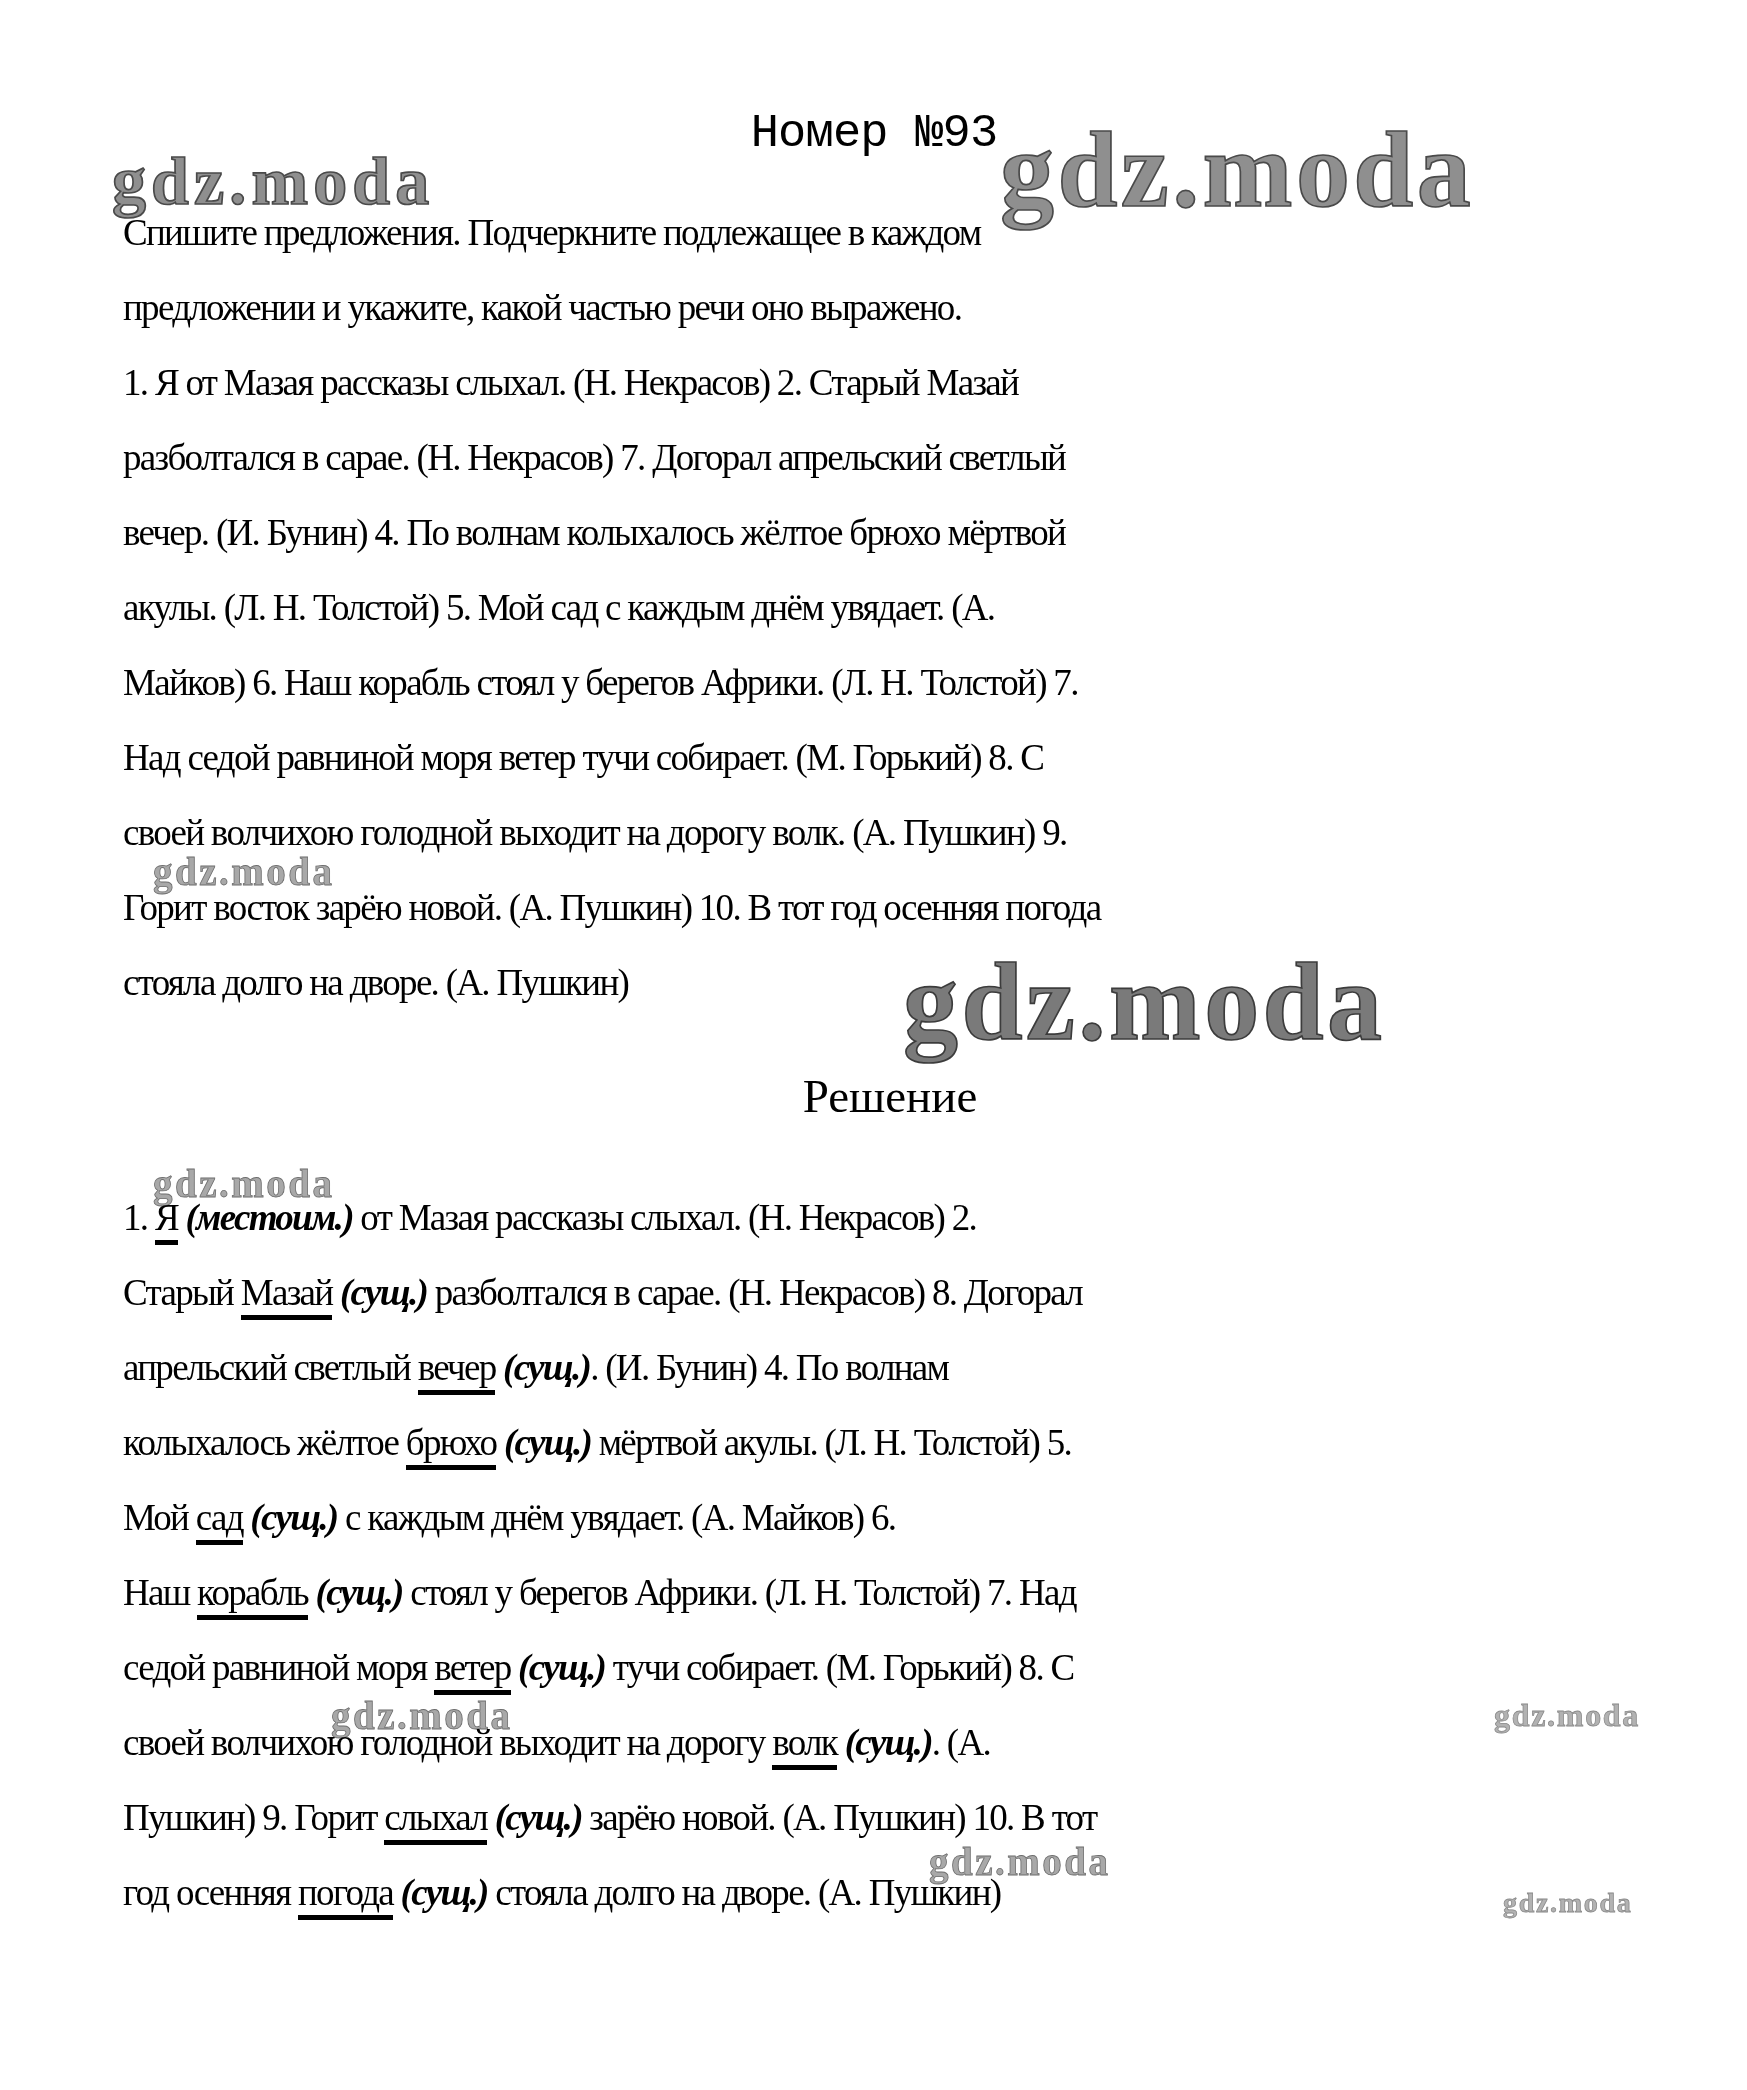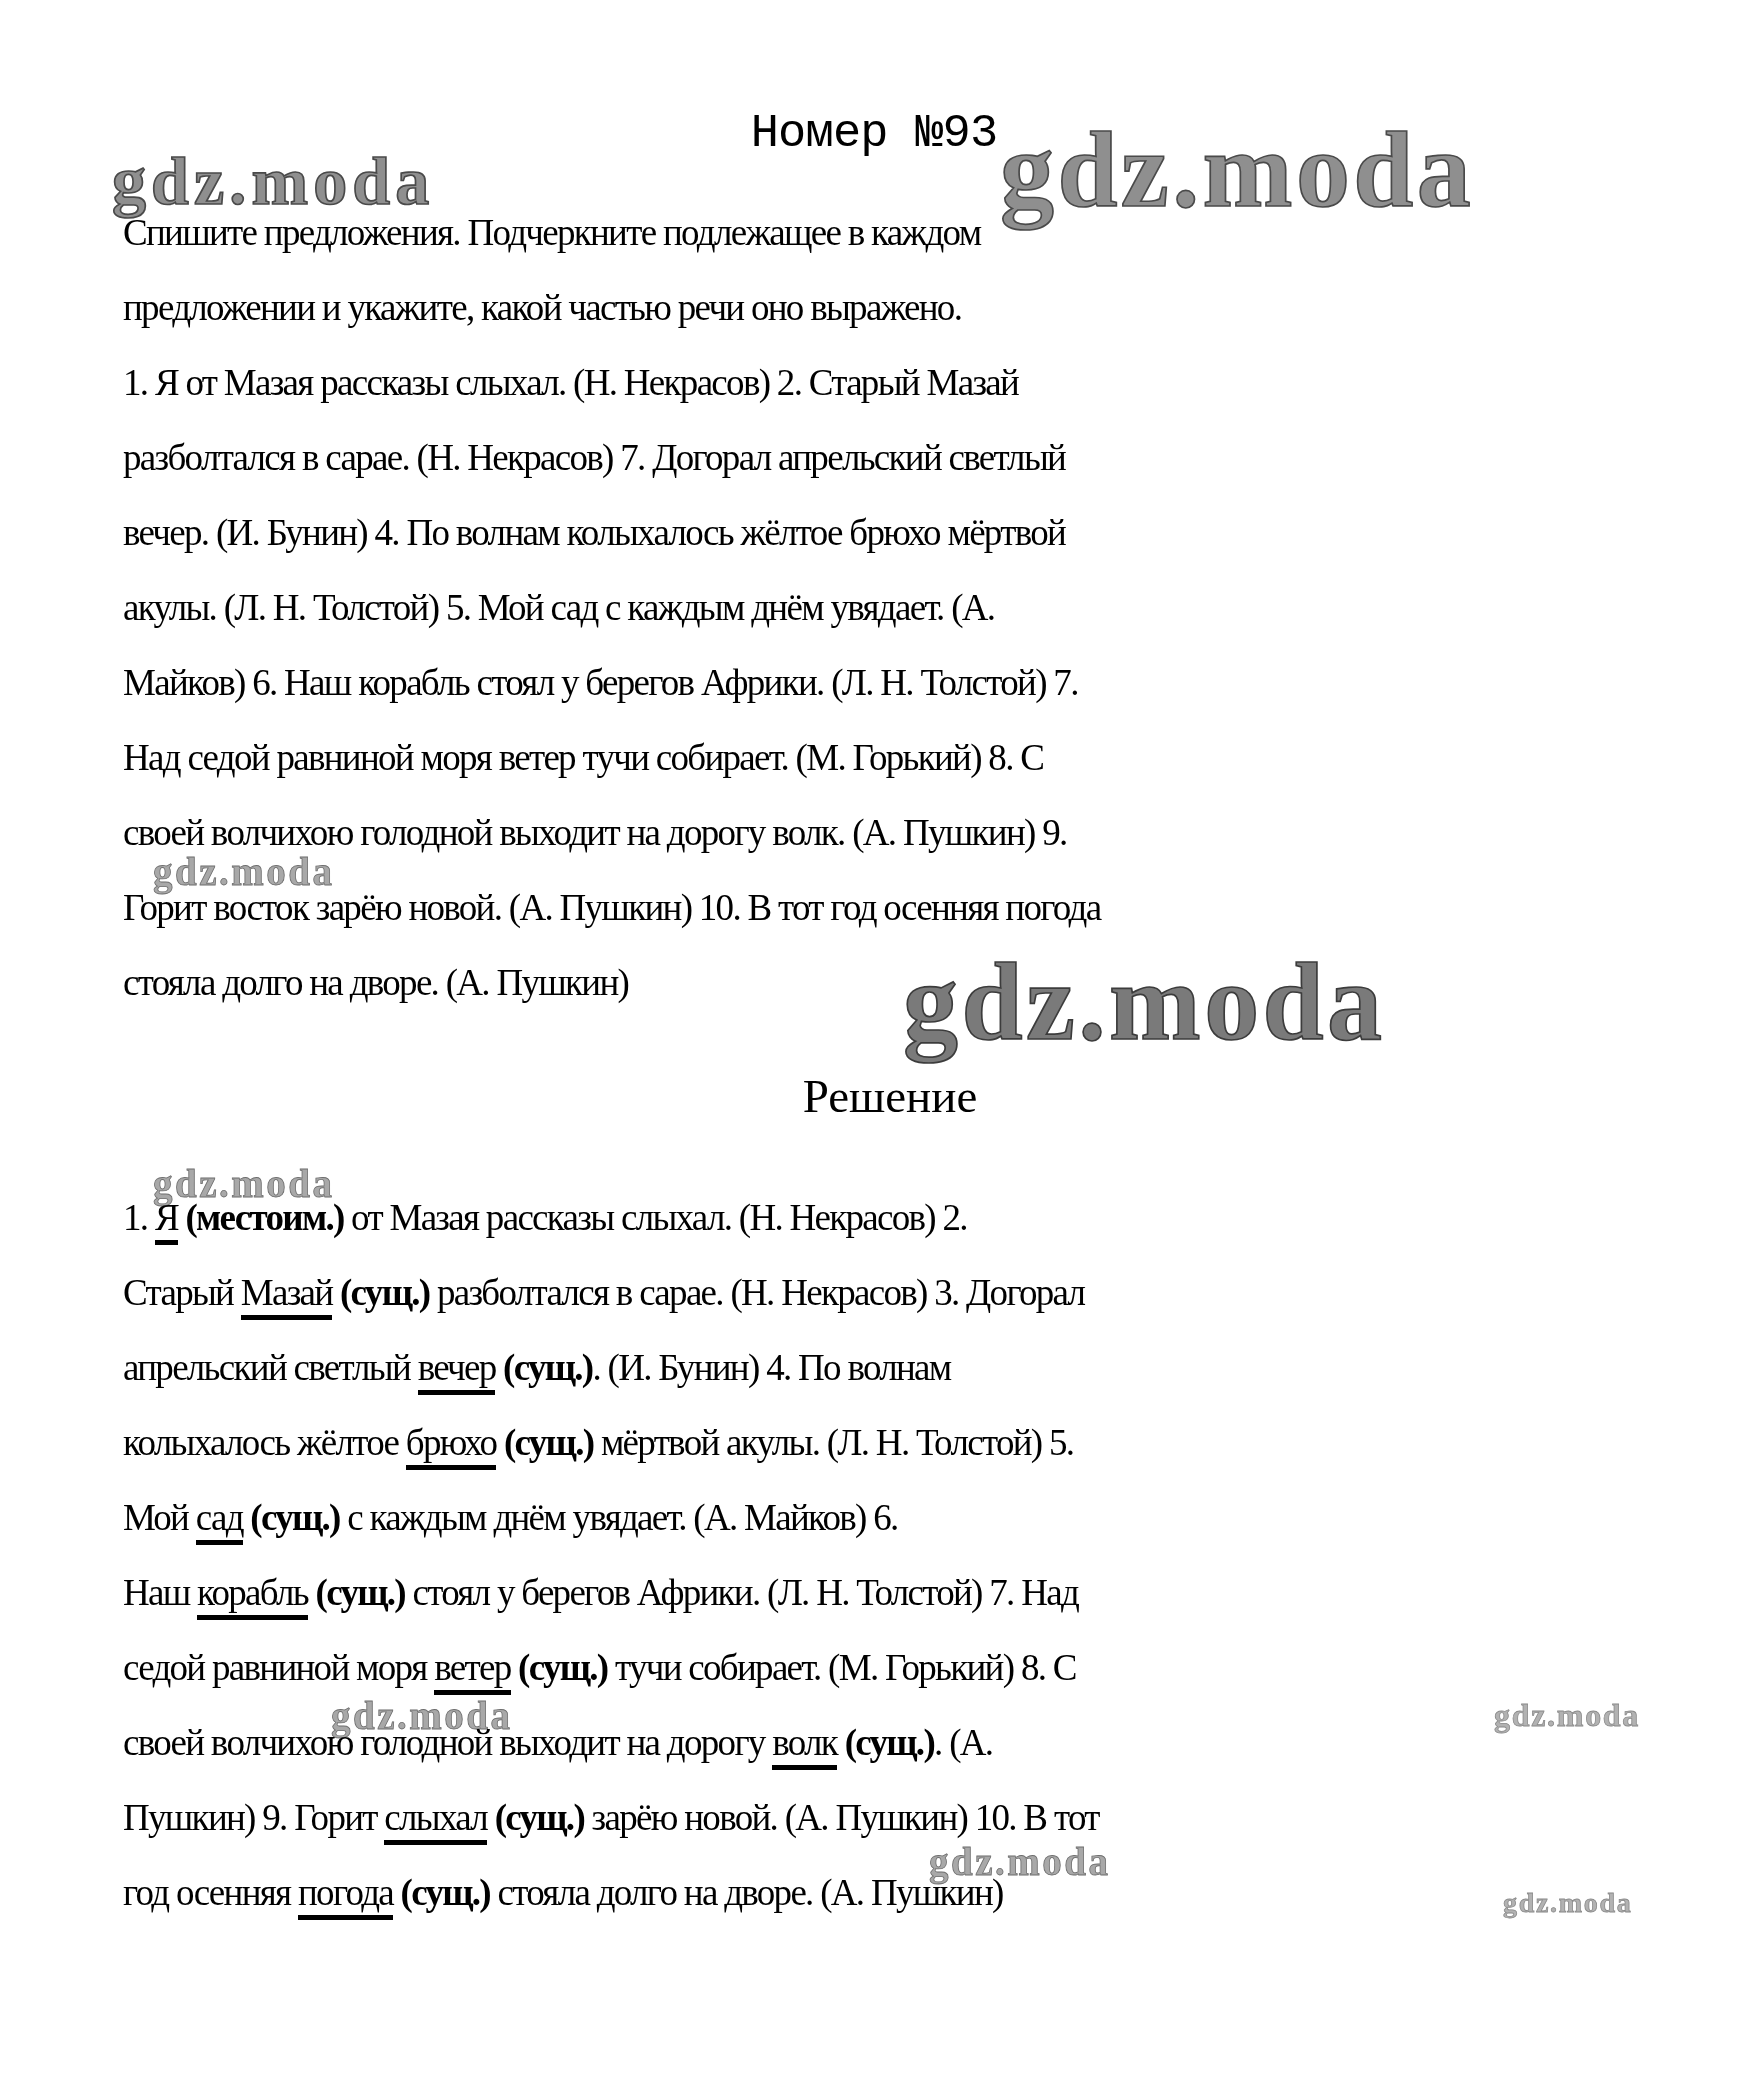--- a/index.html
+++ b/index.html
@@ -49,21 +49,21 @@
     font-size: 47px;
     line-height: 75px;
     z-index: 2;
   }
   .line {
     font-size: 37px;
     line-height: 75px;
     letter-spacing: -1.7px;
     white-space: nowrap;
   }
-  .line .b { font-weight: 700; }
+  .line .b { font-weight: 700; font-style: italic; }
   .line .u {
     border-bottom: 5.1px solid #000;
     padding-bottom: 1.7px;
   }
   
   .wm {
     position: absolute;
     font-family: "Liberation Serif", "DejaVu Serif", serif;
     font-weight: 700;
     white-space: nowrap;
@@ -121,21 +121,21 @@
     <div class="line">Над седой равниной моря ветер тучи собирает. (М. Горький) 8. С</div>
     <div class="line">своей волчихою голодной выходит на дорогу волк. (А. Пушкин) 9.</div>
     <div class="line">Горит восток зарёю новой. (А. Пушкин) 10. В тот год осенняя погода</div>
     <div class="line">стояла долго на дворе. (А. Пушкин)</div>
   </div>
 
   <div class="heading">Решение</div>
 
   <div class="textblock solution-block">
     <div class="line"><span>1. </span><span class="u">Я</span><span> </span><span class="b">(местоим.)</span><span> от Мазая рассказы слыхал. (Н. Некрасов) 2.</span></div>
-    <div class="line"><span>Старый </span><span class="u">Мазай</span><span> </span><span class="b">(сущ.)</span><span> разболтался в сарае. (Н. Некрасов) 3. Догорал</span></div>
+    <div class="line"><span>Старый </span><span class="u">Мазай</span><span> </span><span class="b">(сущ.)</span><span> разболтался в сарае. (Н. Некрасов) 8. Догорал</span></div>
     <div class="line"><span>апрельский светлый </span><span class="u">вечер</span><span> </span><span class="b">(сущ.)</span><span>. (И. Бунин) 4. По волнам</span></div>
     <div class="line"><span>колыхалось жёлтое </span><span class="u">брюхо</span><span> </span><span class="b">(сущ.)</span><span> мёртвой акулы. (Л. Н. Толстой) 5.</span></div>
     <div class="line"><span>Мой </span><span class="u">сад</span><span> </span><span class="b">(сущ.)</span><span> с каждым днём увядает. (А. Майков) 6.</span></div>
     <div class="line"><span>Наш </span><span class="u">корабль</span><span> </span><span class="b">(сущ.)</span><span> стоял у берегов Африки. (Л. Н. Толстой) 7. Над</span></div>
     <div class="line"><span>седой равниной моря </span><span class="u">ветер</span><span> </span><span class="b">(сущ.)</span><span> тучи собирает. (М. Горький) 8. С</span></div>
     <div class="line"><span>своей волчихою голодной выходит на дорогу </span><span class="u">волк</span><span> </span><span class="b">(сущ.)</span><span>. (А.</span></div>
     <div class="line"><span>Пушкин) 9. Горит </span><span class="u">слыхал</span><span> </span><span class="b">(сущ.)</span><span> зарёю новой. (А. Пушкин) 10. В тот</span></div>
     <div class="line"><span>год осенняя </span><span class="u">погода</span><span> </span><span class="b">(сущ.)</span><span> стояла долго на дворе. (А. Пушкин)</span></div>
   </div>
 

